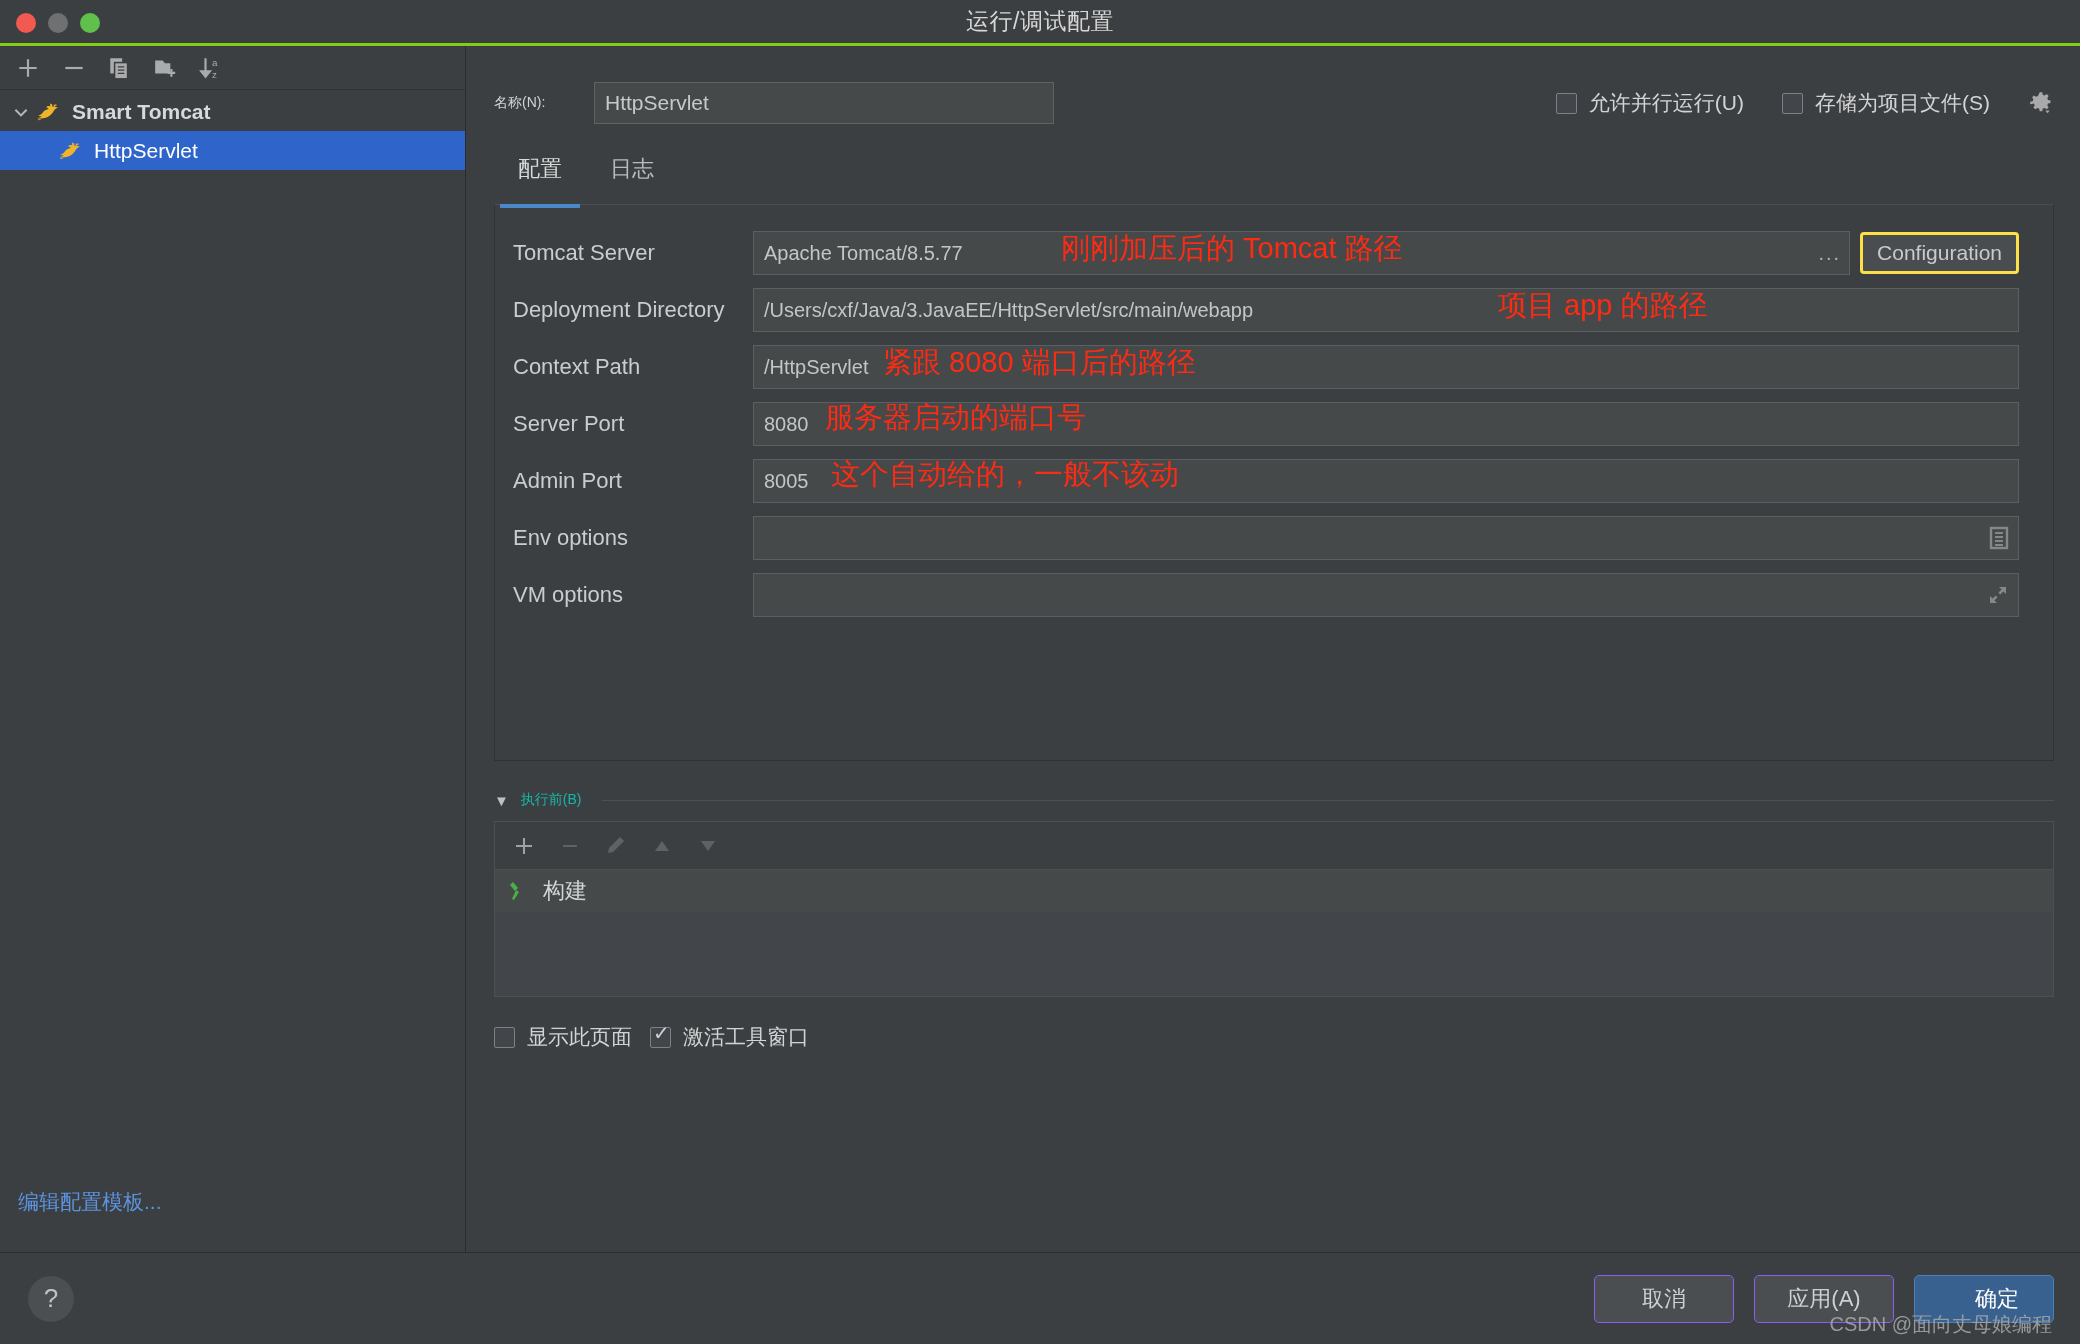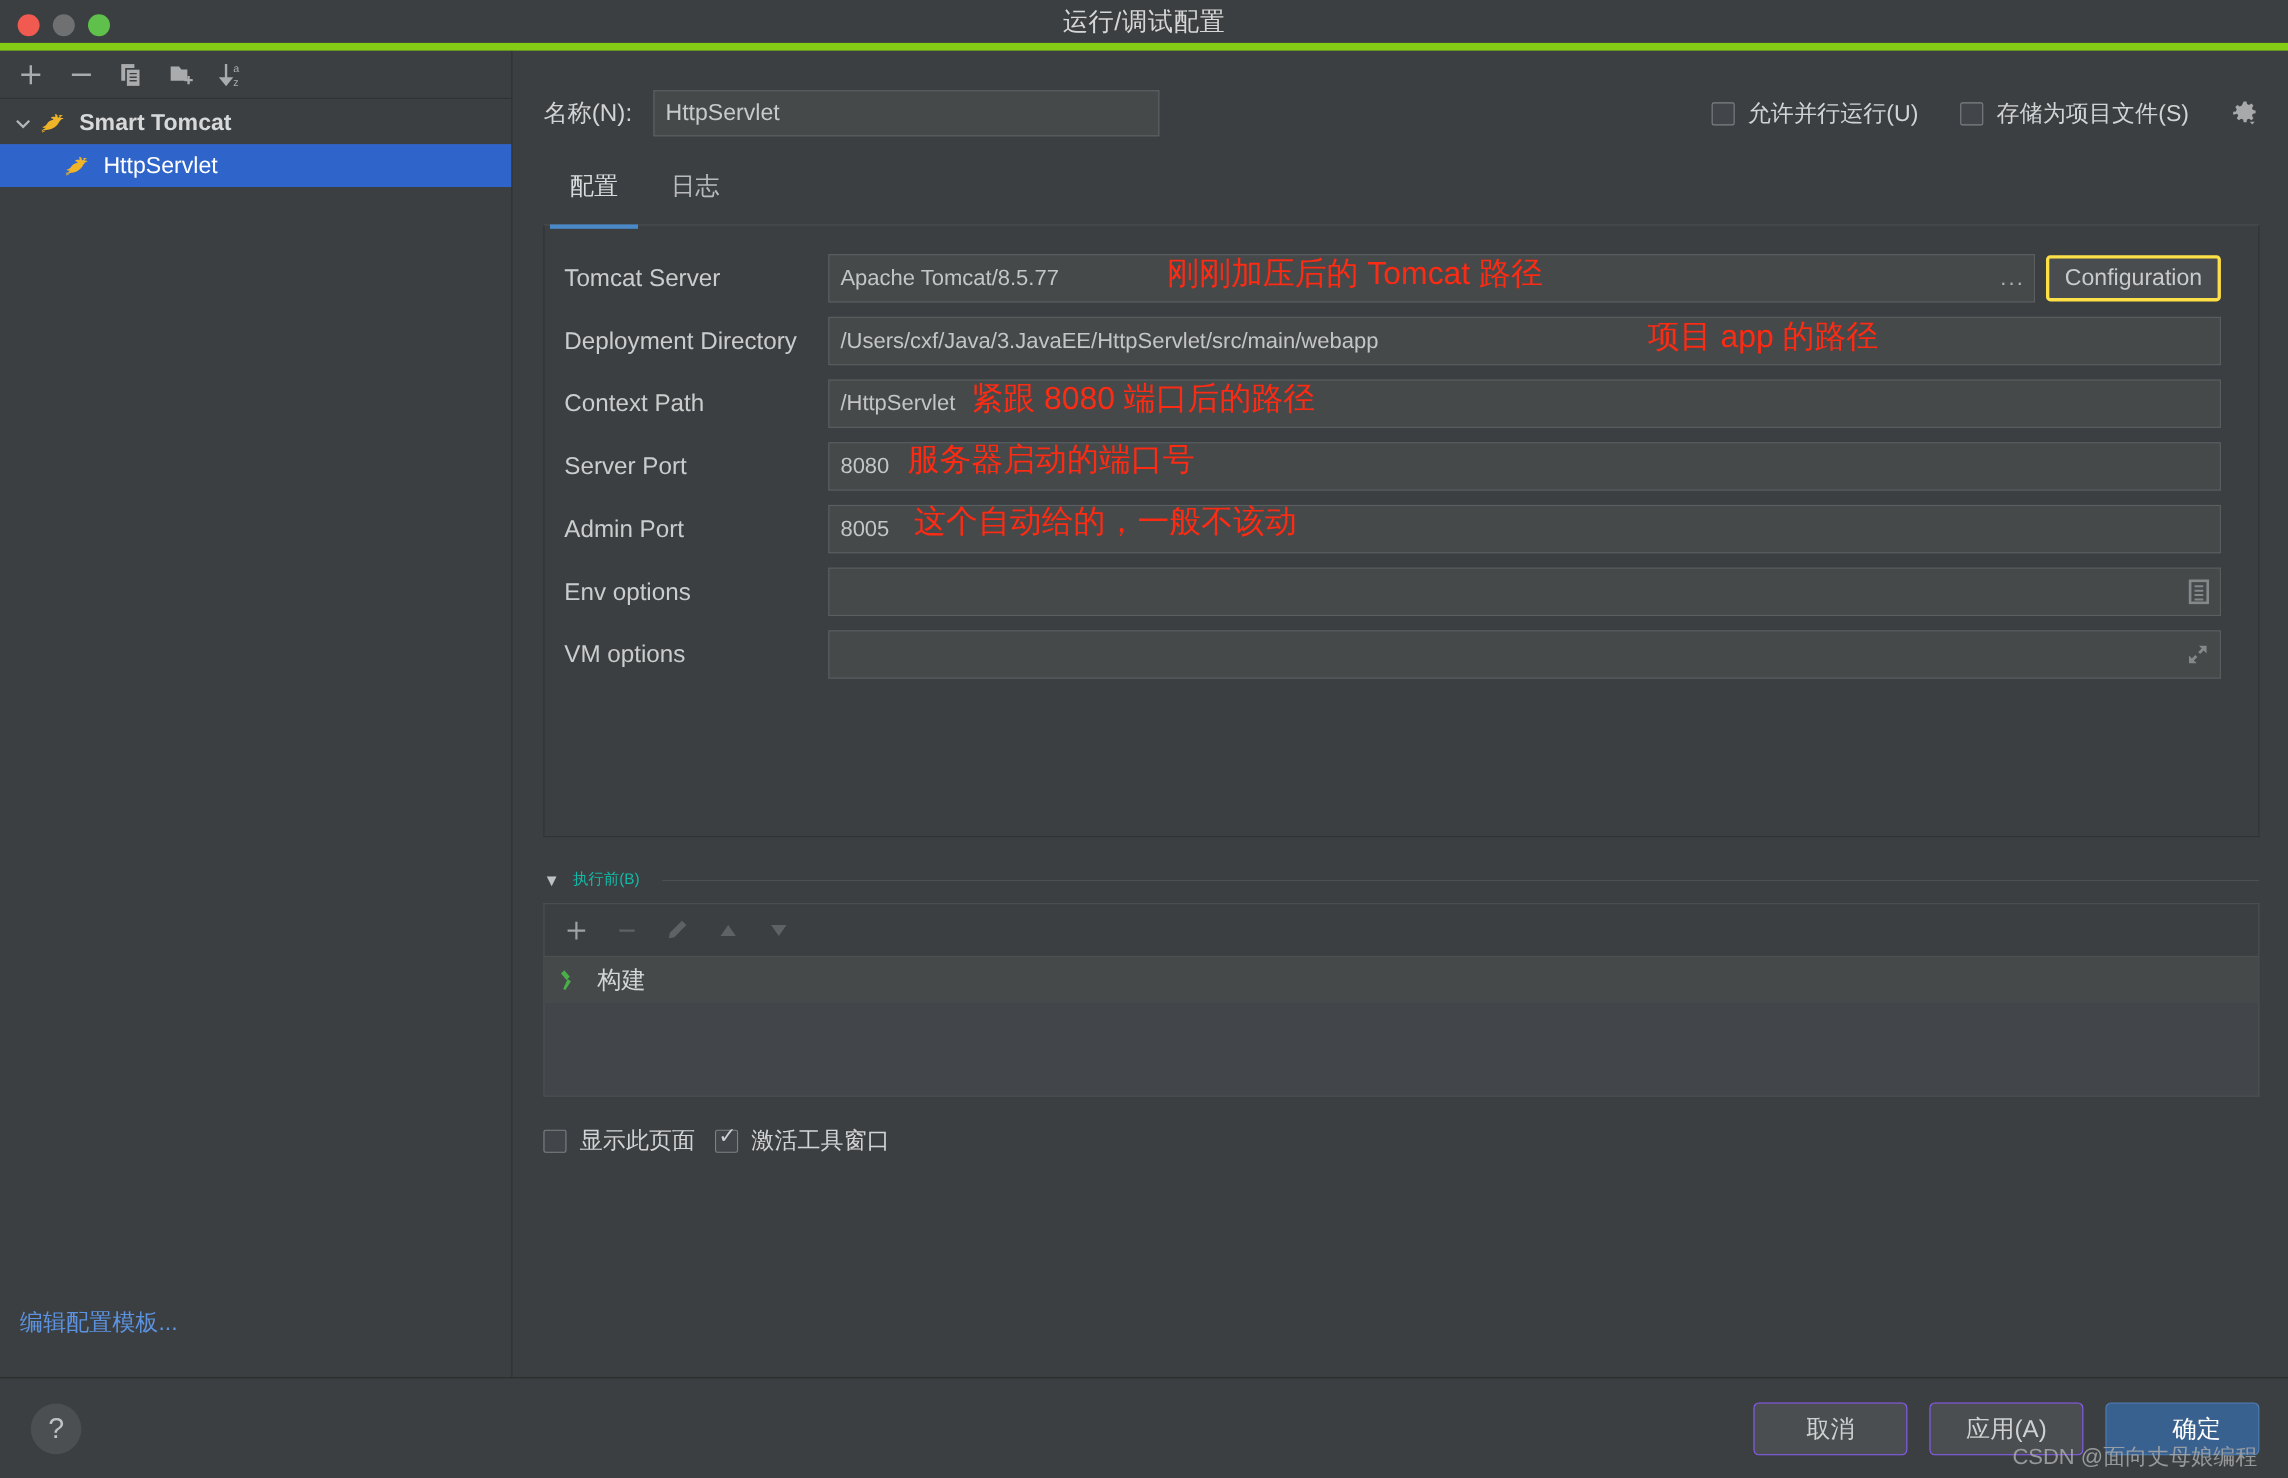--- a/index.html
+++ b/index.html
@@ -15,21 +15,21 @@
     background: #3c3f41;
     display: flex; flex-direction: column;
   }
 
   
   .titlebar {
     position: relative;
     height: 46px;
     min-height: 46px;
     background: #3c3f41;
-    border-bottom: 7px solid #84cc16;
+    border-bottom: 3px solid #84cc16;
     display: flex; align-items: center;
   }
   .traffic {
     position: absolute; left: 16px; top: 0; height: 46px;
     display: flex; align-items: center; gap: 12px;
   }
   .dot { width: 20px; height: 20px; border-radius: 50%; display: block; }
   .dot.red    { background: #f05a50; }
   .dot.yellow { background: #6e7072; }
   .dot.green  { background: #5fc14b; }
@@ -86,21 +86,21 @@
     flex: 1; background: #3c3f41;
     display: flex; flex-direction: column;
     padding: 0 26px 0 28px;
     min-width: 0;
   }
 
   .name-row {
     display: flex; align-items: center;
     margin-top: 36px; height: 42px;
   }
-  .name-label { font-size: 22px; color: #d2d3d4; width: 100px; }
+  .name-label { font-size: 14px; color: #d2d3d4; width: 100px; }
   .name-input {
     width: 460px; height: 42px;
     background: #45494a; border: 1px solid #5e6364;
     color: #c8c9ca; font-size: 21px;
     padding: 0 10px;
     font-family: "Liberation Sans", sans-serif;
   }
   .topright { margin-left: auto; display: flex; align-items: center; gap: 38px; }
   .cbx-wrap { display: flex; align-items: center; gap: 12px; font-size: 21px; color: #d2d3d4; }
   .cbx {

